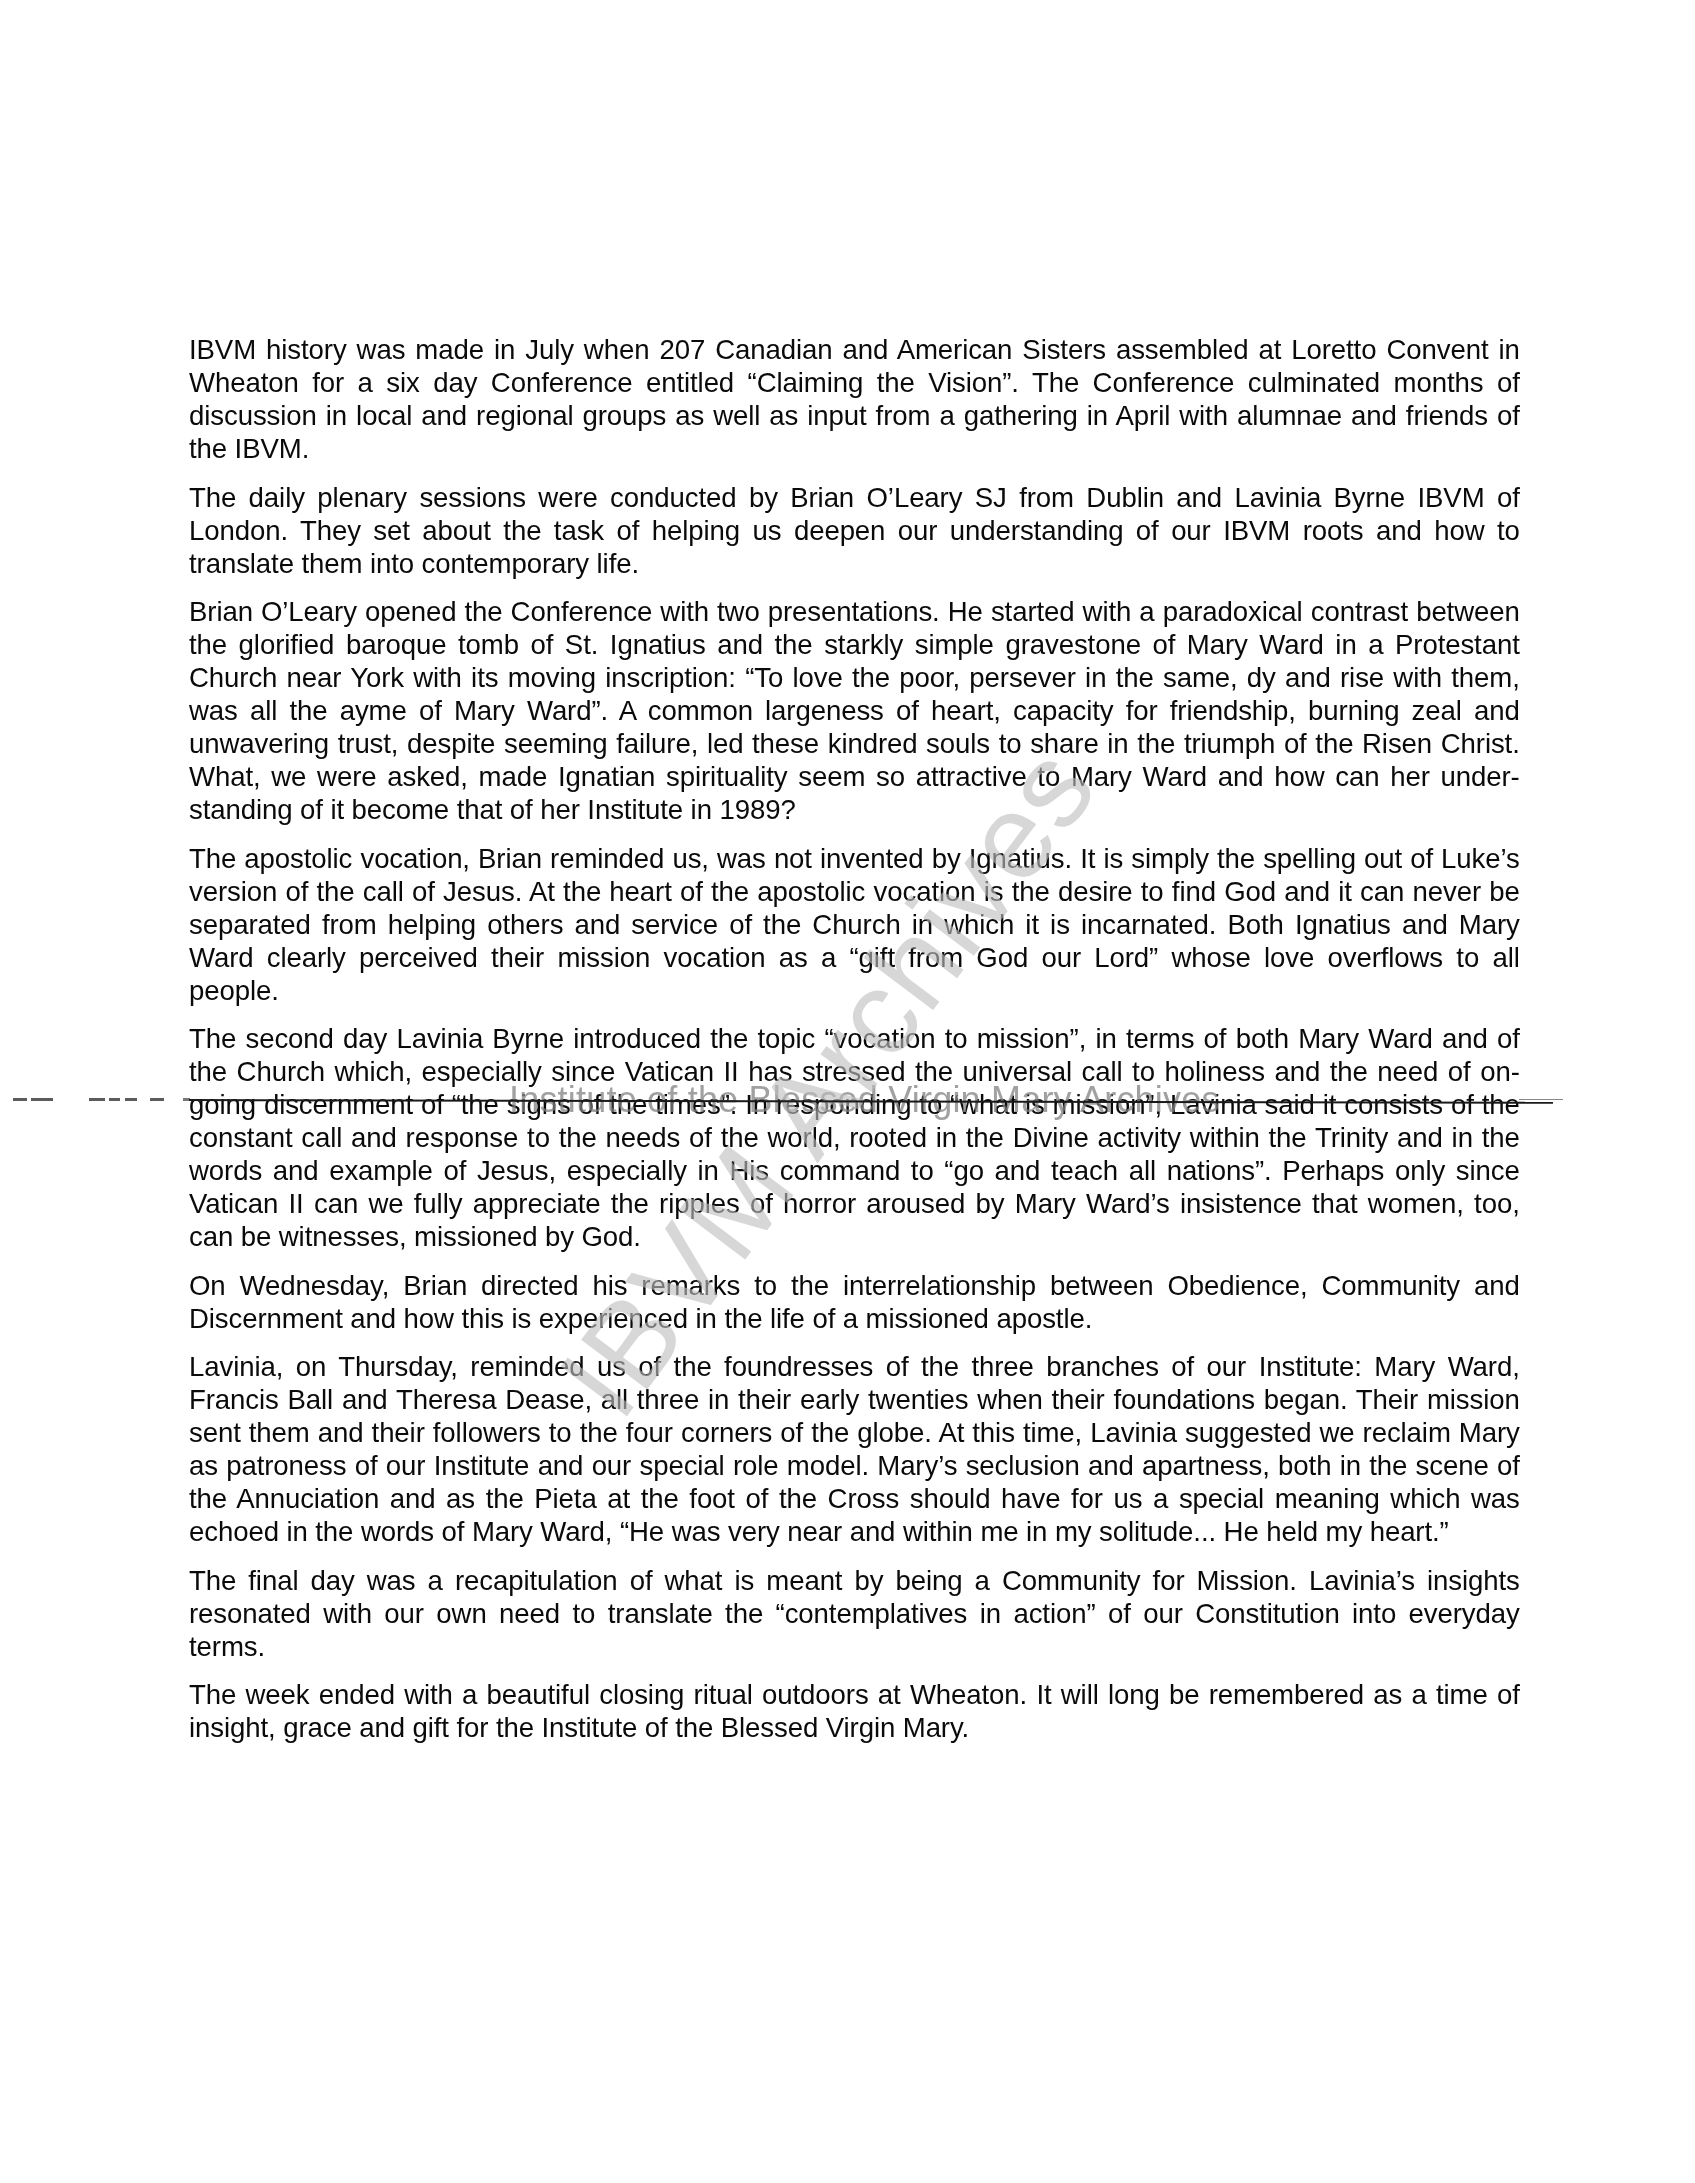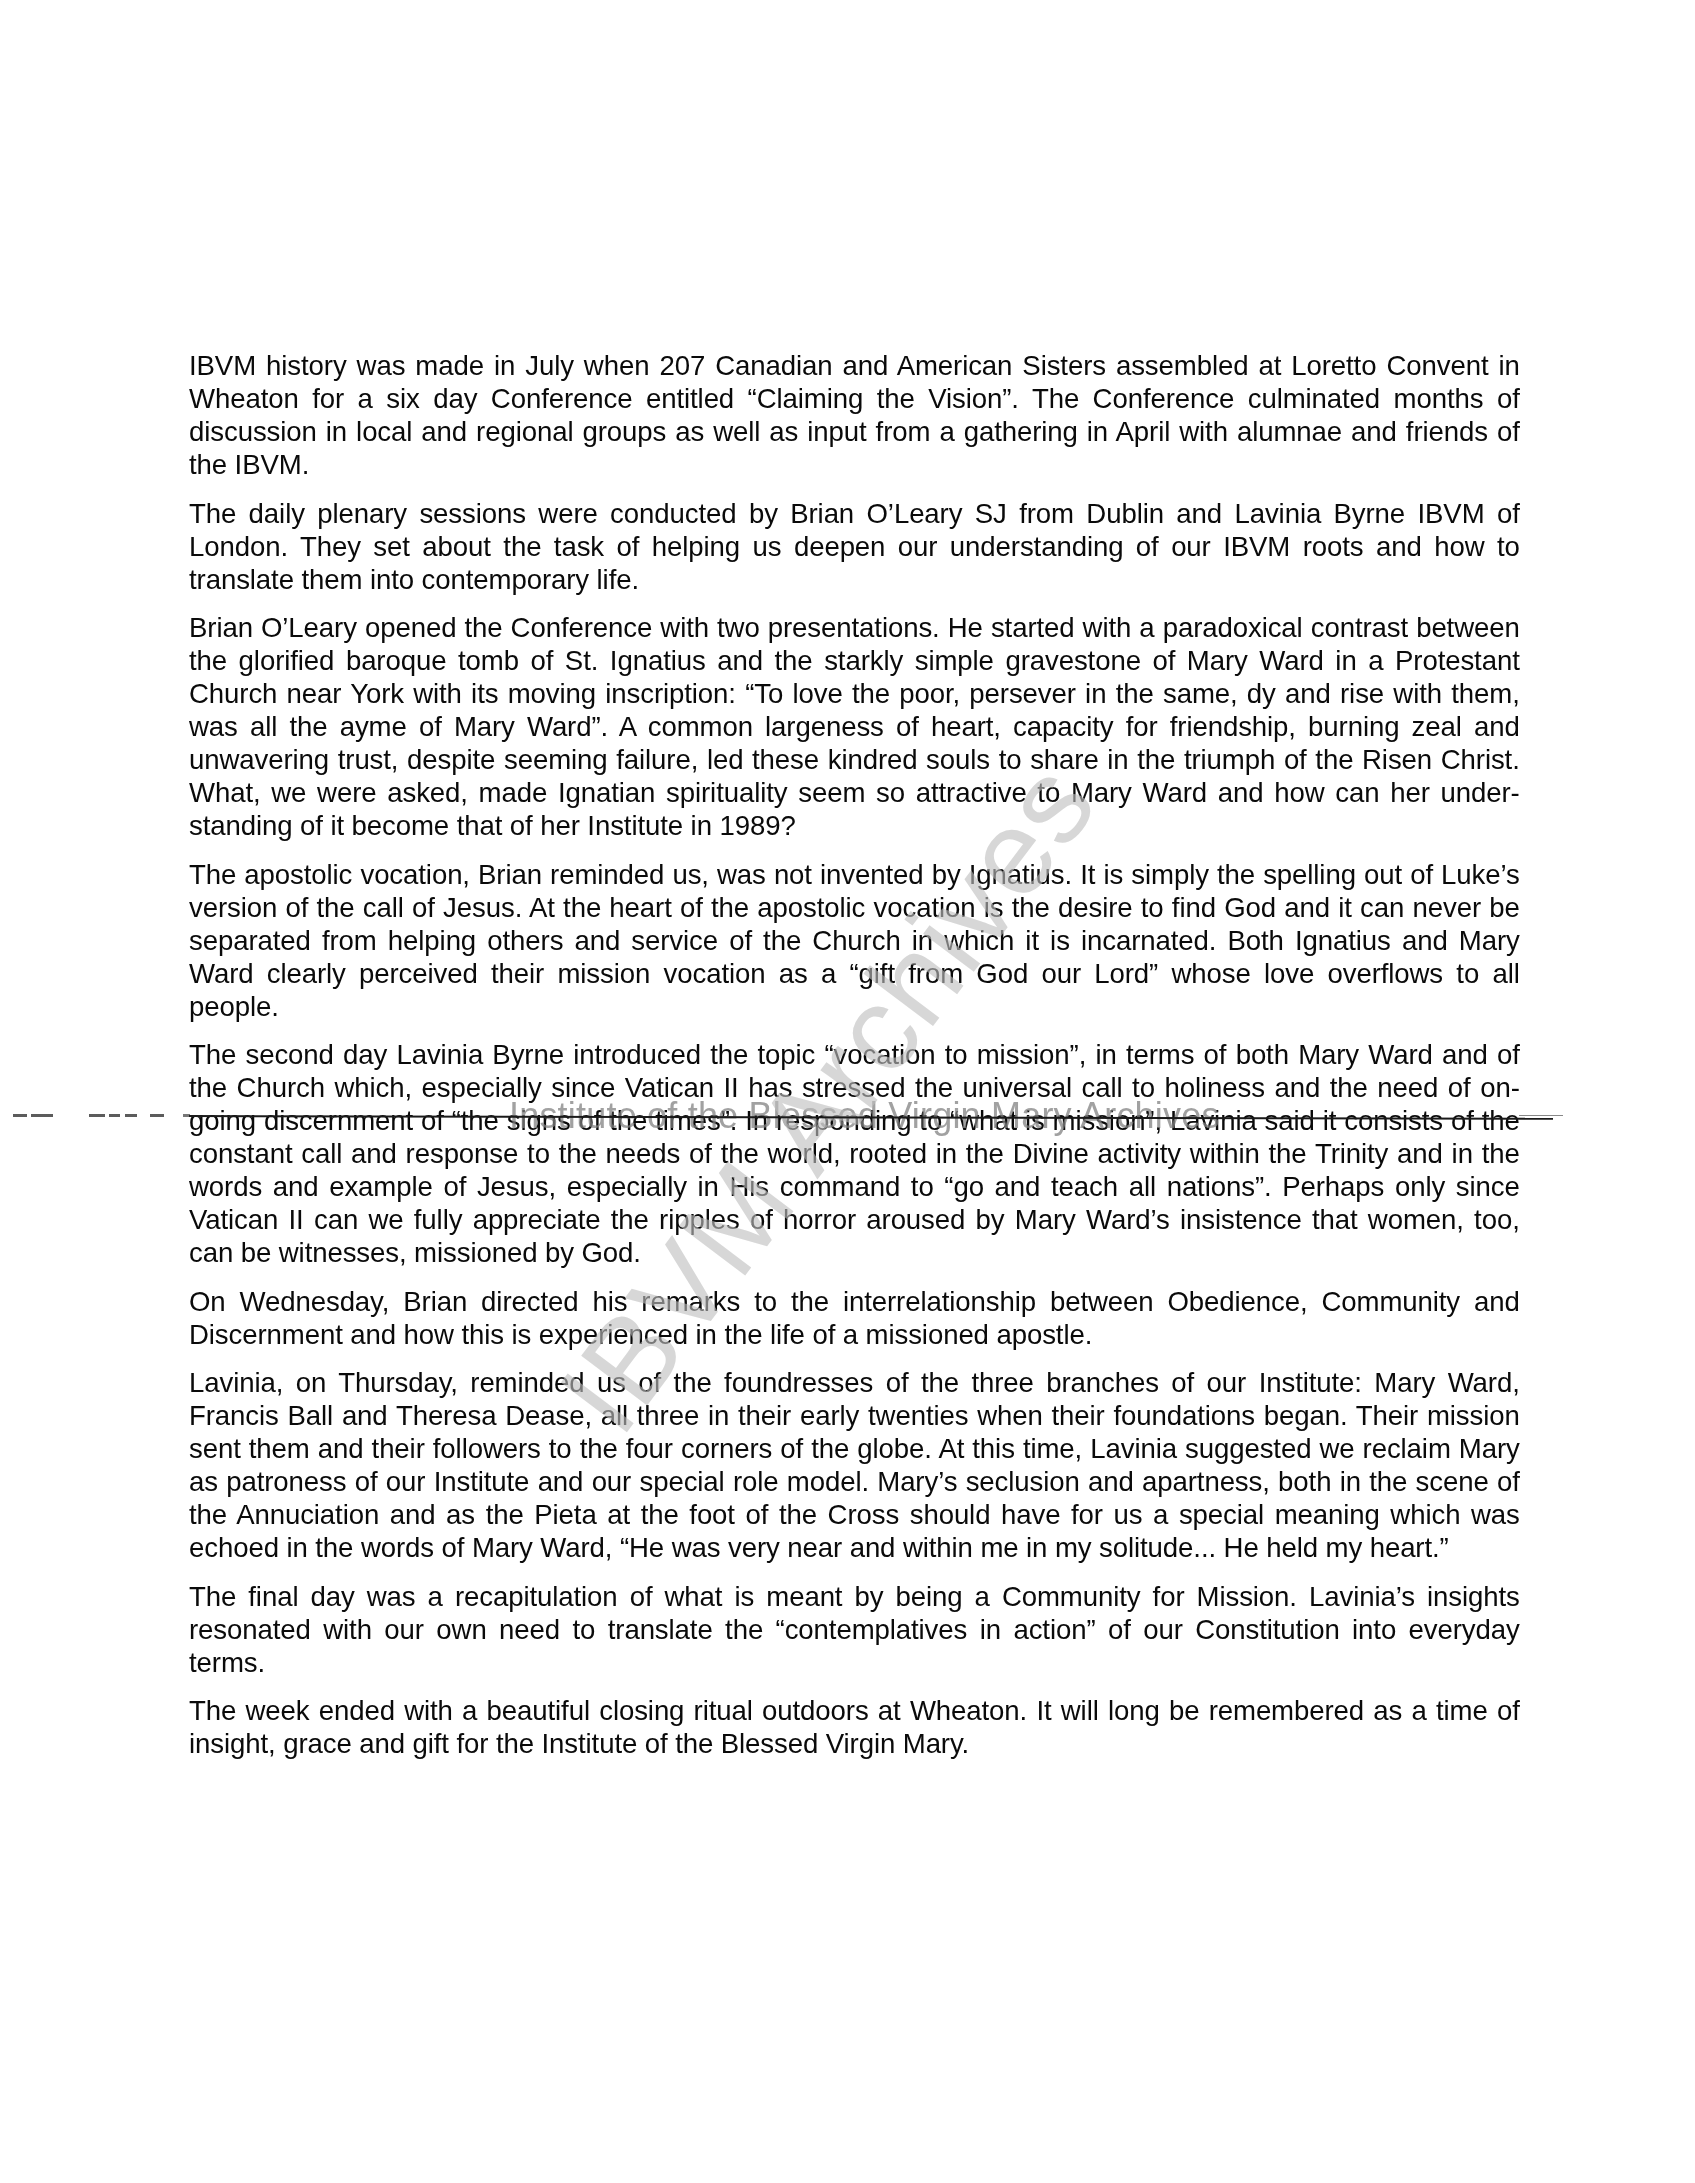--- a/index.html
+++ b/index.html
@@ -10,21 +10,21 @@
   body {
     width: 1696px;
     height: 2183px;
     position: relative;
     overflow: hidden;
     font-family: "Liberation Sans", "DejaVu Sans", sans-serif;
     color: #0a0a0a;
   }
   .page {
     position: absolute;
-    left: 0; top: 16px;
+    left: 0; top: 0;
     width: 1696px;
     height: 1984px;
     background: #ffffff;
   }
   .article {
     position: absolute;
     left: 189px;
     top: 333px;
     width: 1331px;
     z-index: 2;

